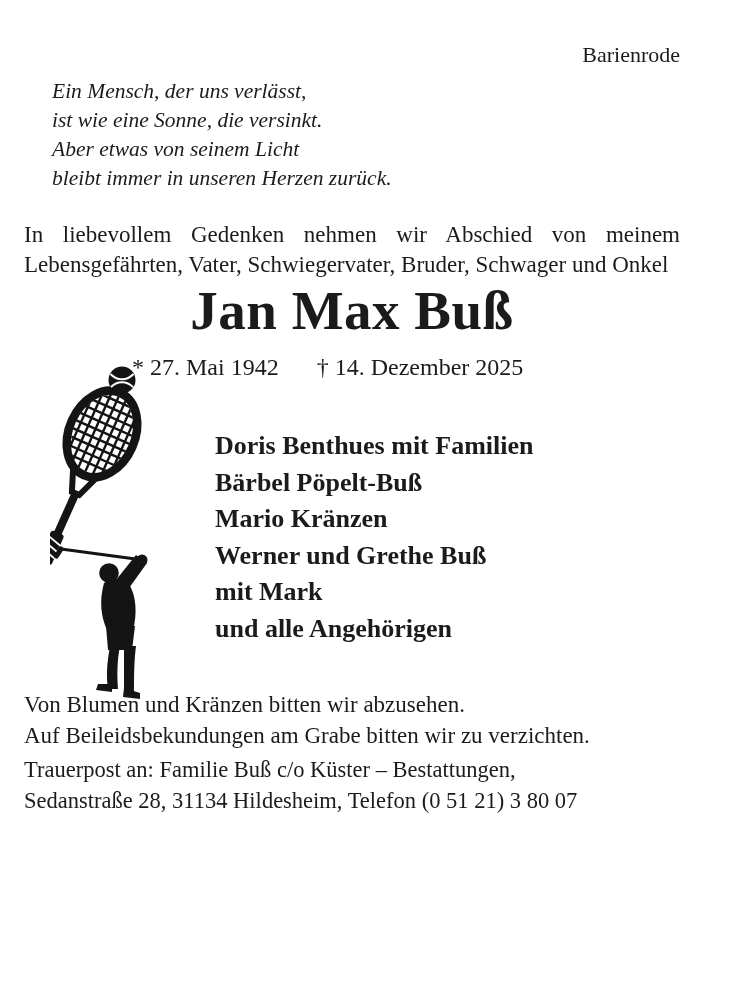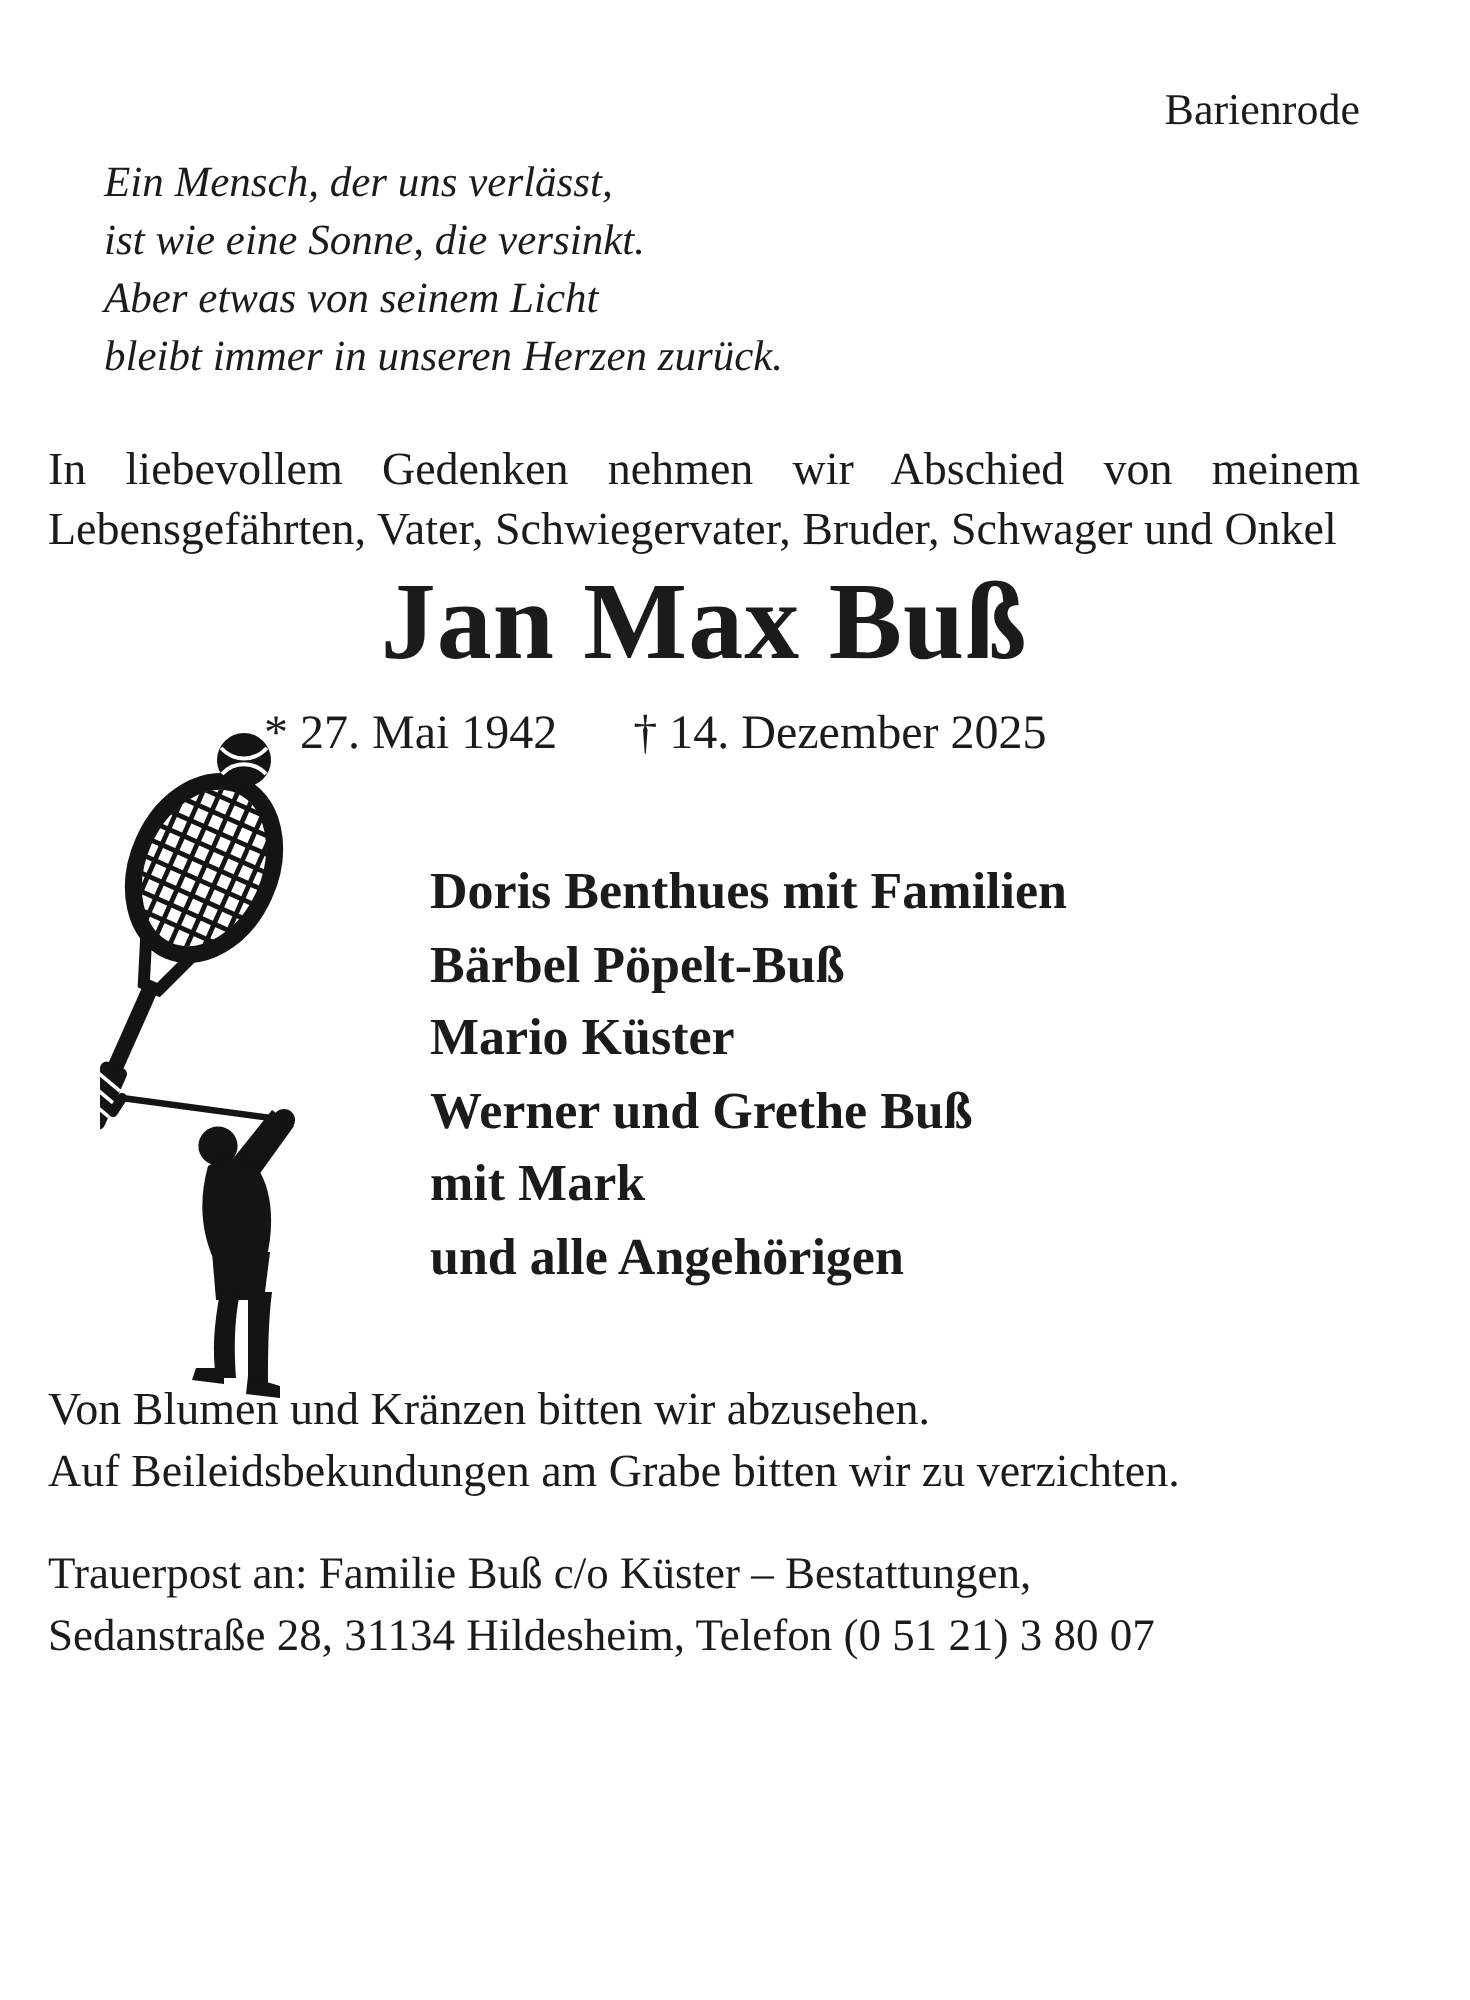--- a/index.html
+++ b/index.html
@@ -7,21 +7,21 @@
   body { font-family:"Liberation Serif", serif; color:#1b1b1b; position:relative; overflow:hidden; }
   .page { position:absolute; inset:0; padding:42px 55px 0 24px; }
   .location { text-align:right; font-size:22px; line-height:26px; }
   .poem { margin-top:9px; font-style:italic; font-size:21.5px; line-height:29px;margin-left:28px; }
   .intro { margin-top:27px; font-size:23px; line-height:30px; text-align:justify; text-align-last:left; }
   .name { text-align:center; font-size:55px; font-weight:bold; line-height:62px; letter-spacing:0.5px; }
   .dates { margin-top:10px; display:flex; gap:38px; padding-left:108px; font-size:24px; line-height:30px; }
   .mourners { margin-top:46px; margin-left:191px; font-size:26px; font-weight:bold; line-height:36.5px; }
   .details { margin-top:42px; font-size:23px; line-height:31px; }
   .details .justified { text-align:justify; text-align-last:left; }
-  .contact { margin-top:20px; font-size:22.5px; line-height:31px; }
+  .contact { margin-top:3px; font-size:22.5px; line-height:31px; }
   .art { position:absolute; }
   .art.racket { left:50px; top:372px; }
   .art.ball { left:107px; top:365px; }
   .art.golfer { left:54px; top:533px; }
 </style>
 </head>
 <body>
 
 <div class="page">
 
@@ -39,21 +39,21 @@
   <h1 class="name">Jan Max Buß</h1>
 
   <div class="dates">
     <span>* 27. Mai 1942</span>
     <span>† 14. Dezember 2025</span>
   </div>
 
   <div class="mourners">
     <div>Doris Benthues mit Familien</div>
     <div>Bärbel Pöpelt-Buß</div>
-    <div>Mario Küster</div>
+    <div>Mario Kränzen</div>
     <div>Werner und Grethe Buß</div>
     <div>mit Mark</div>
     <div>und alle Angehörigen</div>
   </div>
 
   <div class="details">
     <p>Von Blumen und Kränzen bitten wir abzusehen.</p>
     <p>Auf Beileidsbekundungen am Grabe bitten wir zu verzichten.</p>
   </div>
 

